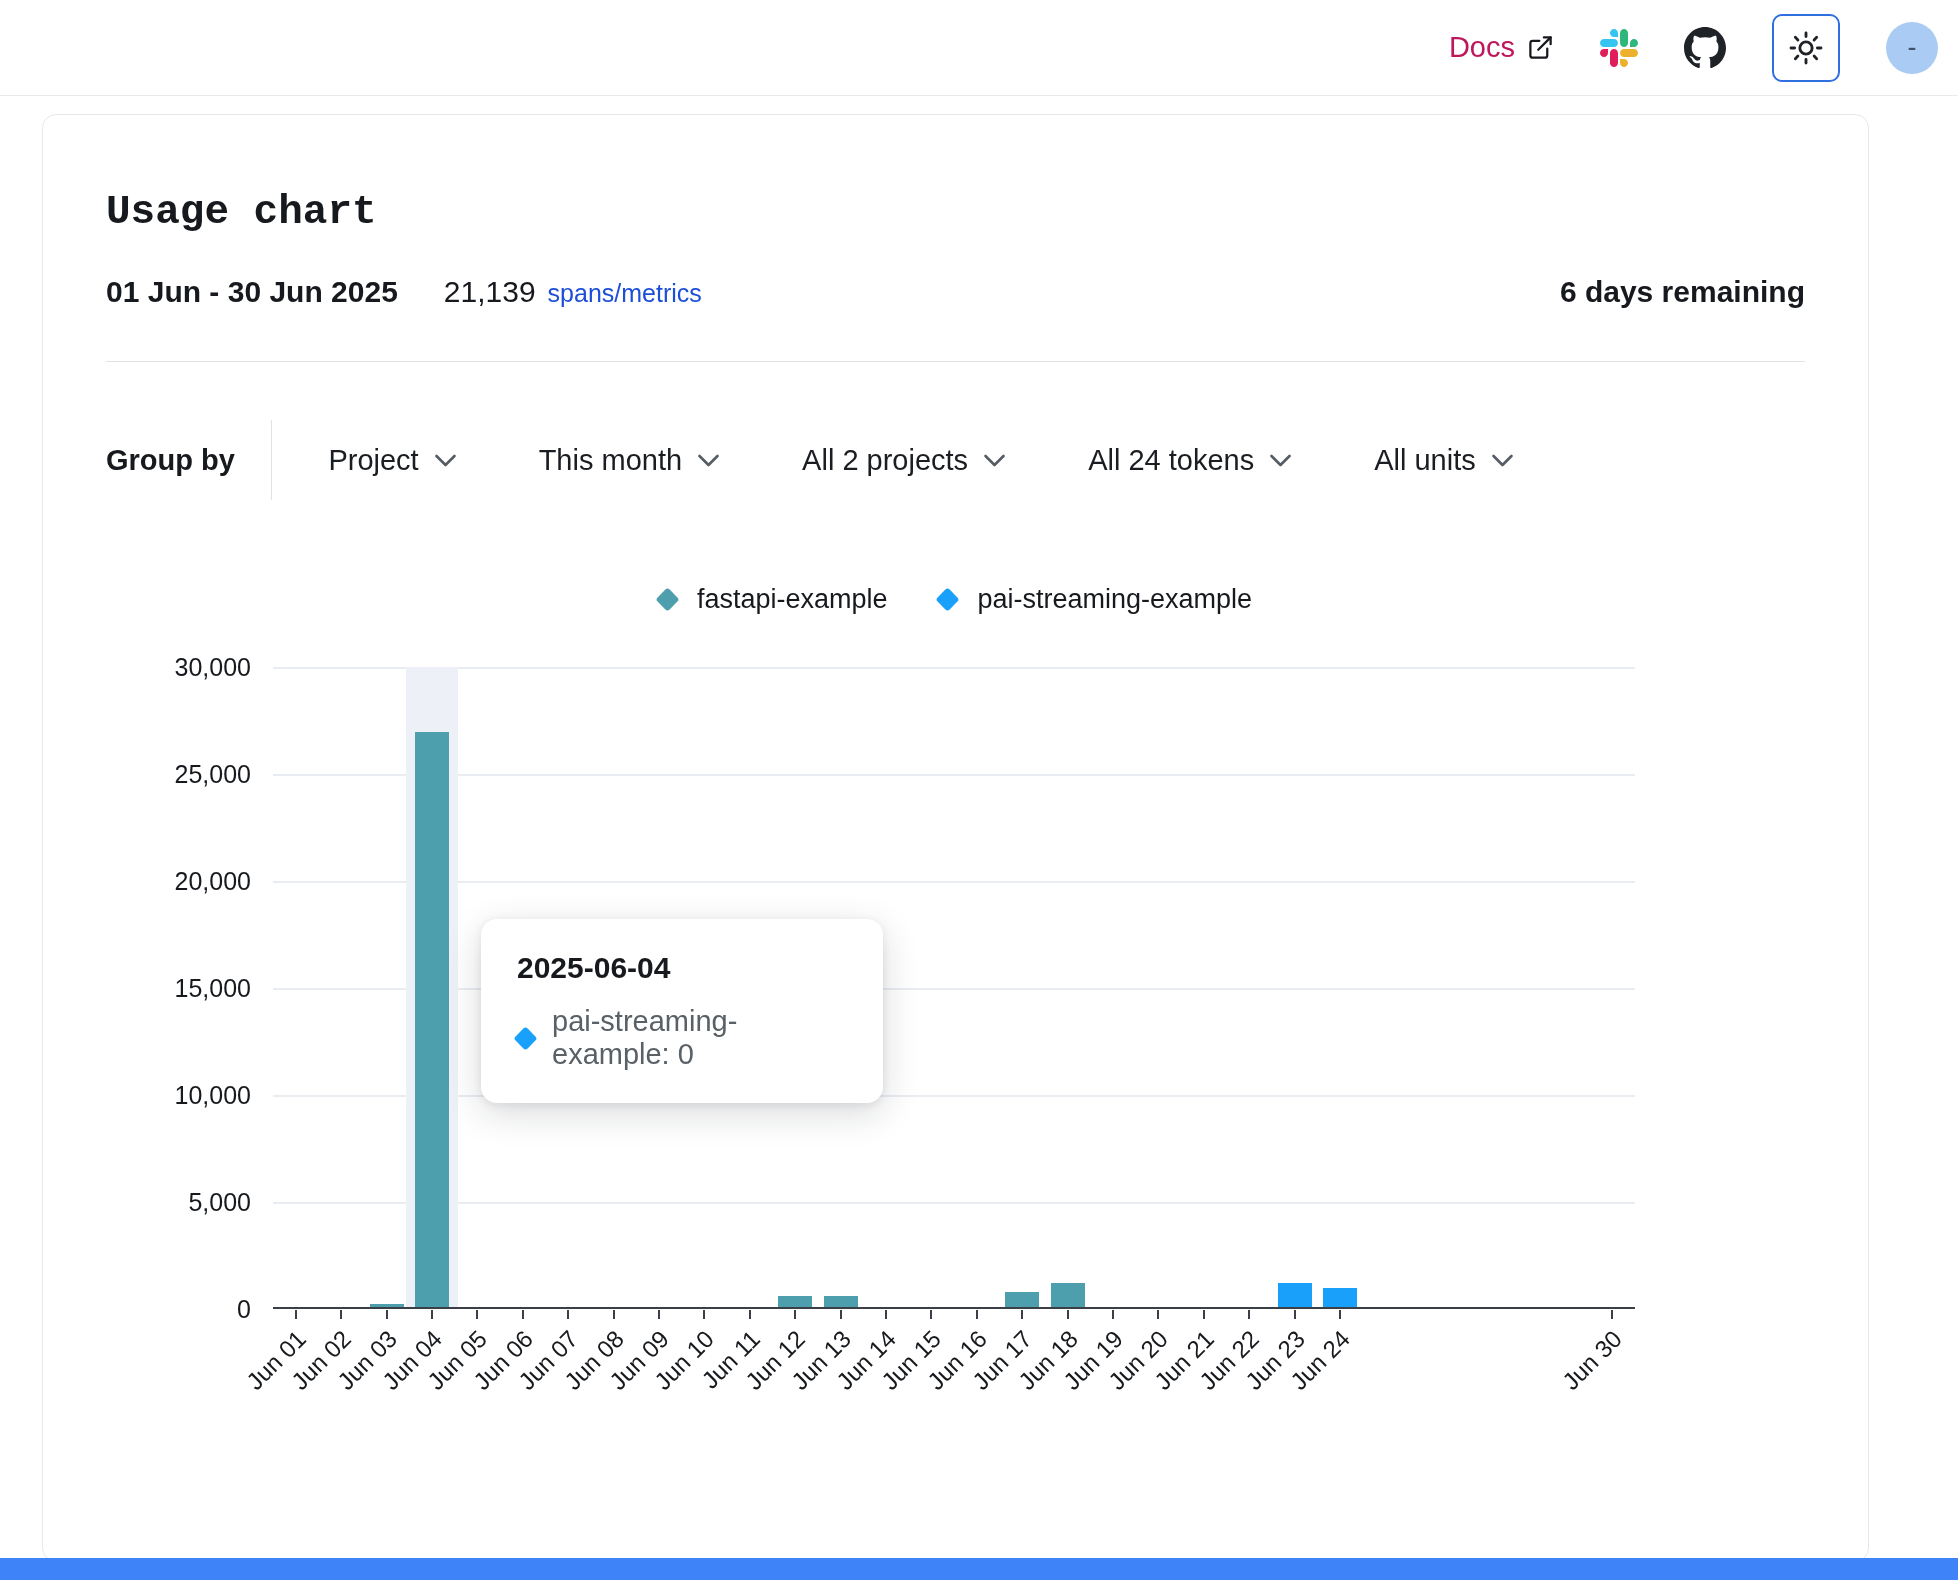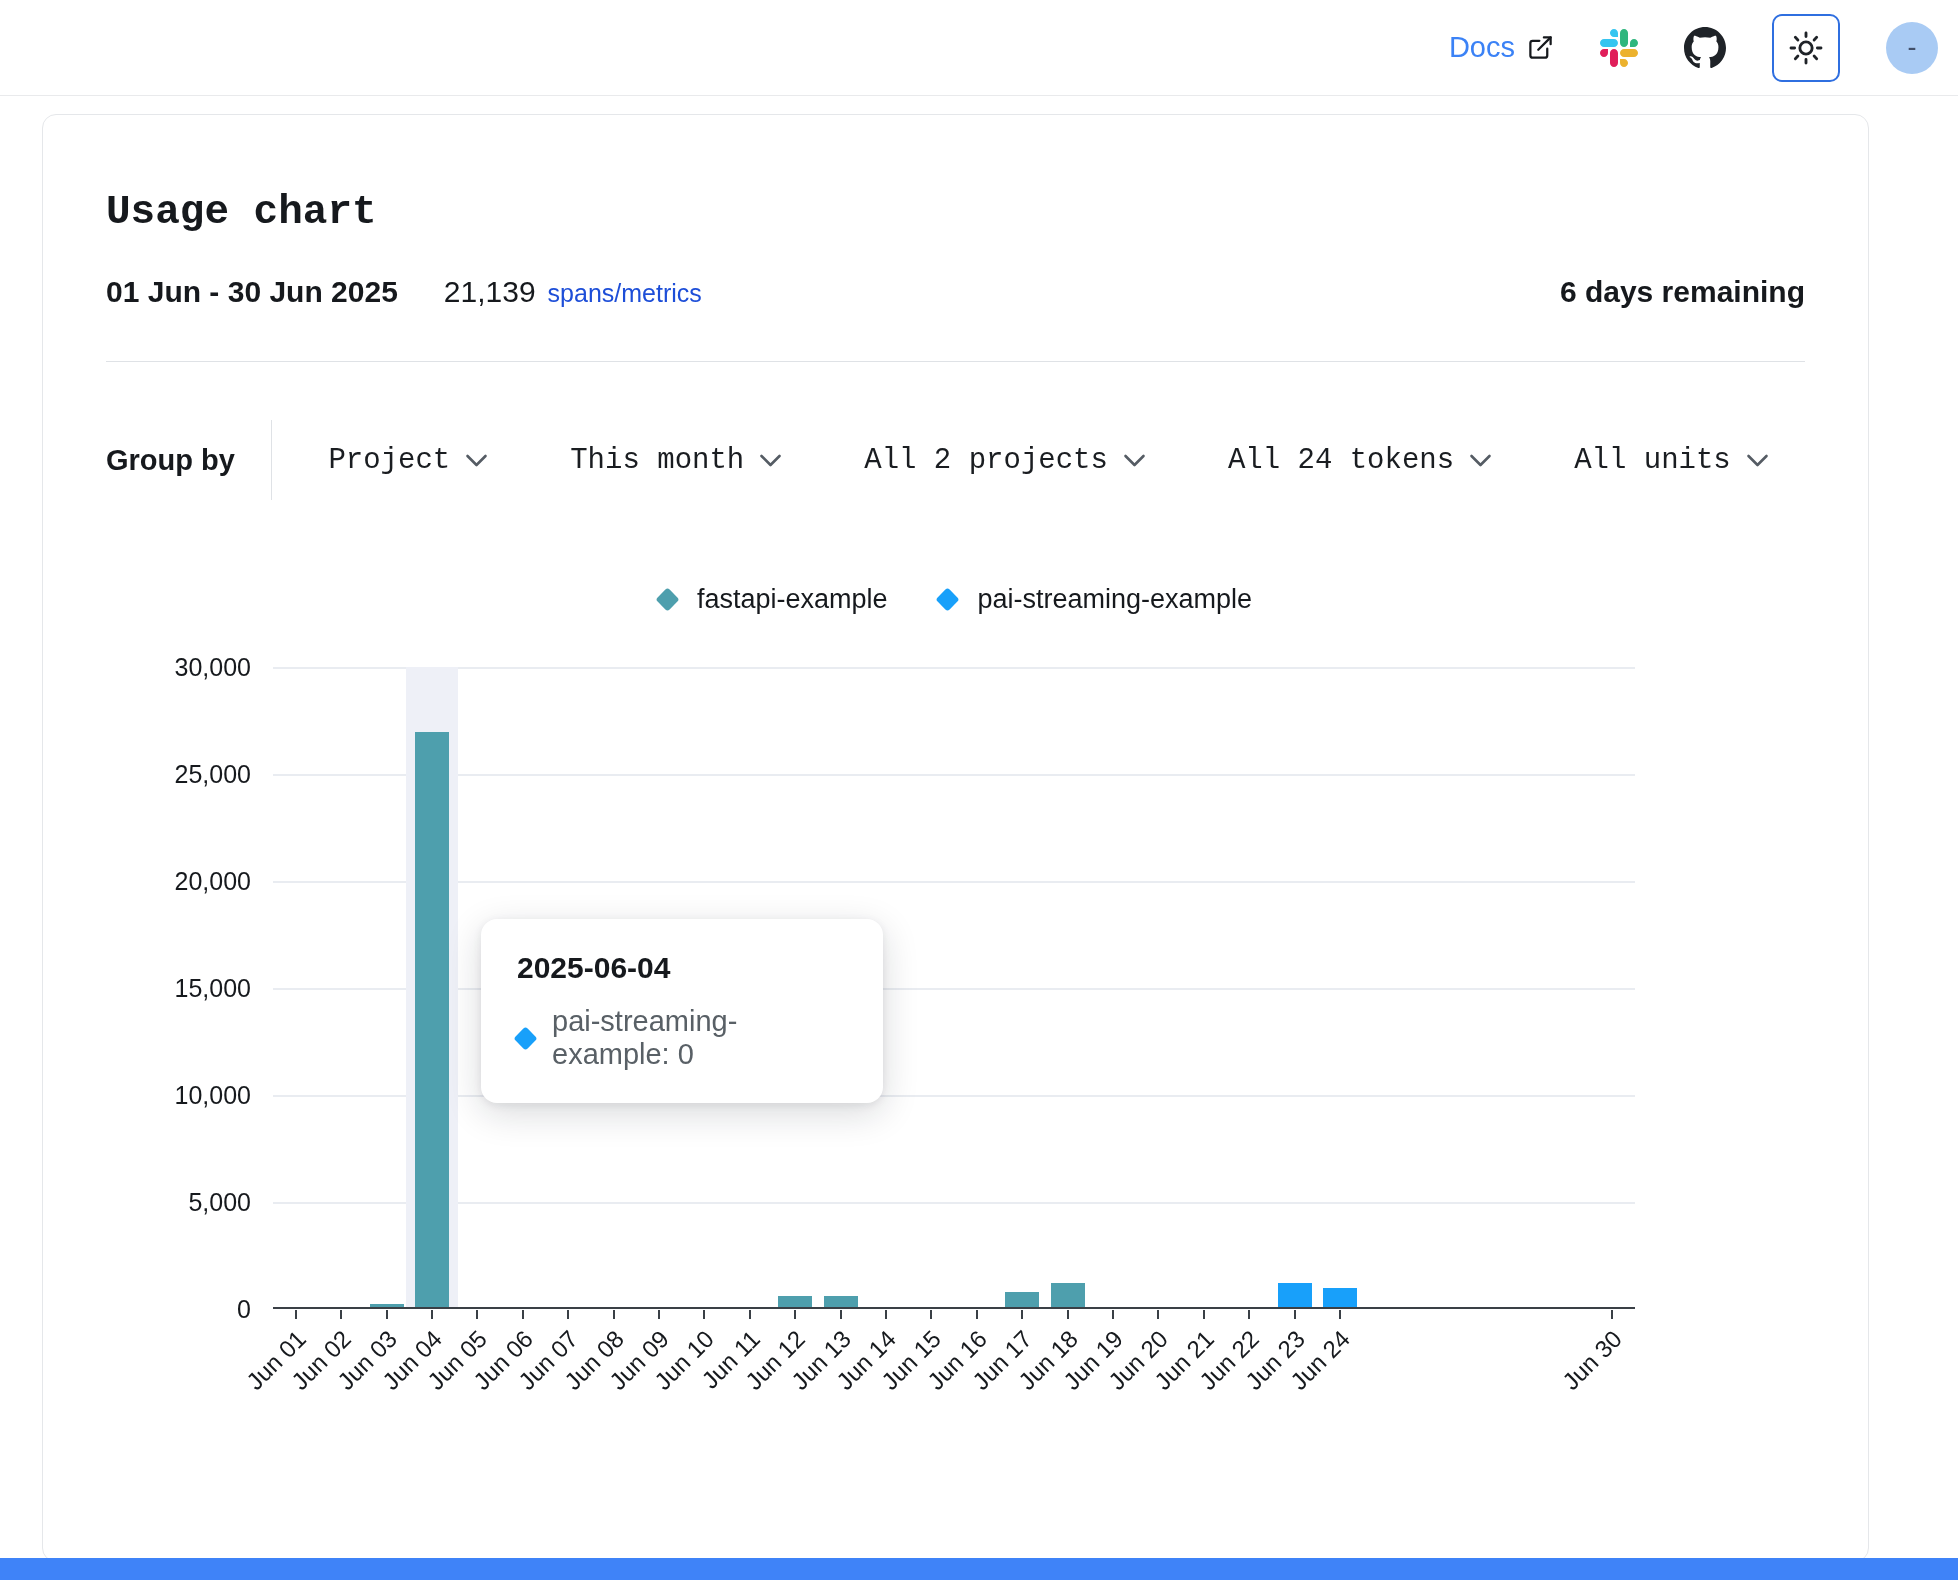--- a/index.html
+++ b/index.html
@@ -8,21 +8,21 @@
     width:1958px; height:1580px; position:relative; overflow:hidden;
     background:#ffffff; color:#16191d;
     font-family:"Liberation Sans","DejaVu Sans",sans-serif;
   }
 
   
   .topbar {
     height:96px; display:flex; align-items:center; justify-content:flex-end;
     gap:46px; padding:0 20px 0 0; border-bottom:1px solid #e9eaec; background:#fff;
   }
-  .docs-link { display:flex; align-items:center; gap:12px; font-size:29px; color:#3b82f6; cursor:pointer; text-decoration:none; }
+  .docs-link { display:flex; align-items:center; gap:12px; font-size:29px; color:#be185d; cursor:pointer; text-decoration:none; }
   .icon-btn { display:flex; align-items:center; justify-content:center; cursor:pointer; background:none; border:none; padding:0; }
   .theme-btn {
     width:68px; height:68px; border:2.5px solid #2f6fe0; border-radius:10px;
     background:#fff; display:flex; align-items:center; justify-content:center; cursor:pointer;
   }
   .avatar {
     width:52px; height:52px; border-radius:50%; background:#a9cbf4; cursor:pointer;
     display:flex; align-items:center; justify-content:center; font-size:27px; color:#42506a;
   }
 
@@ -38,21 +38,21 @@
   .usage-unit { margin-left:12px; font-size:25px; color:#1d4ed8; }
   .days-remaining { margin-left:auto; font-weight:700; }
   .hdivider { border:none; border-top:1.5px solid #dfe2e6; margin:52px 0 0 0; }
 
   .filter-row { display:flex; align-items:center; margin-top:58px; font-size:29px; }
   .group-by { font-weight:700; }
   .vdiv { width:1.5px; height:80px; background:#dfe2e6; margin:0 56px 0 36px; }
   .dropdowns { display:flex; align-items:center; gap:82px; }
   .dropdown {
     display:flex; align-items:center; gap:15px; background:none; border:none; padding:0;
-    font-family:Liberation Mono, monospace; font-size:29px; color:#1a1d21; cursor:pointer;
+    font-family:Liberation Sans, sans-serif; font-size:29px; color:#1a1d21; cursor:pointer;
   }
 
   
   .legend-row { display:flex; justify-content:center; align-items:center; gap:52px; margin-top:84px; font-size:27px; }
   .legend-item { display:flex; align-items:center; gap:21px; cursor:pointer; }
   .diamond { width:17px; height:17px; border-radius:3px; transform:rotate(45deg); flex:0 0 auto; }
 
   
   .chart {
     position:relative; margin-left:167px; margin-top:52px;

